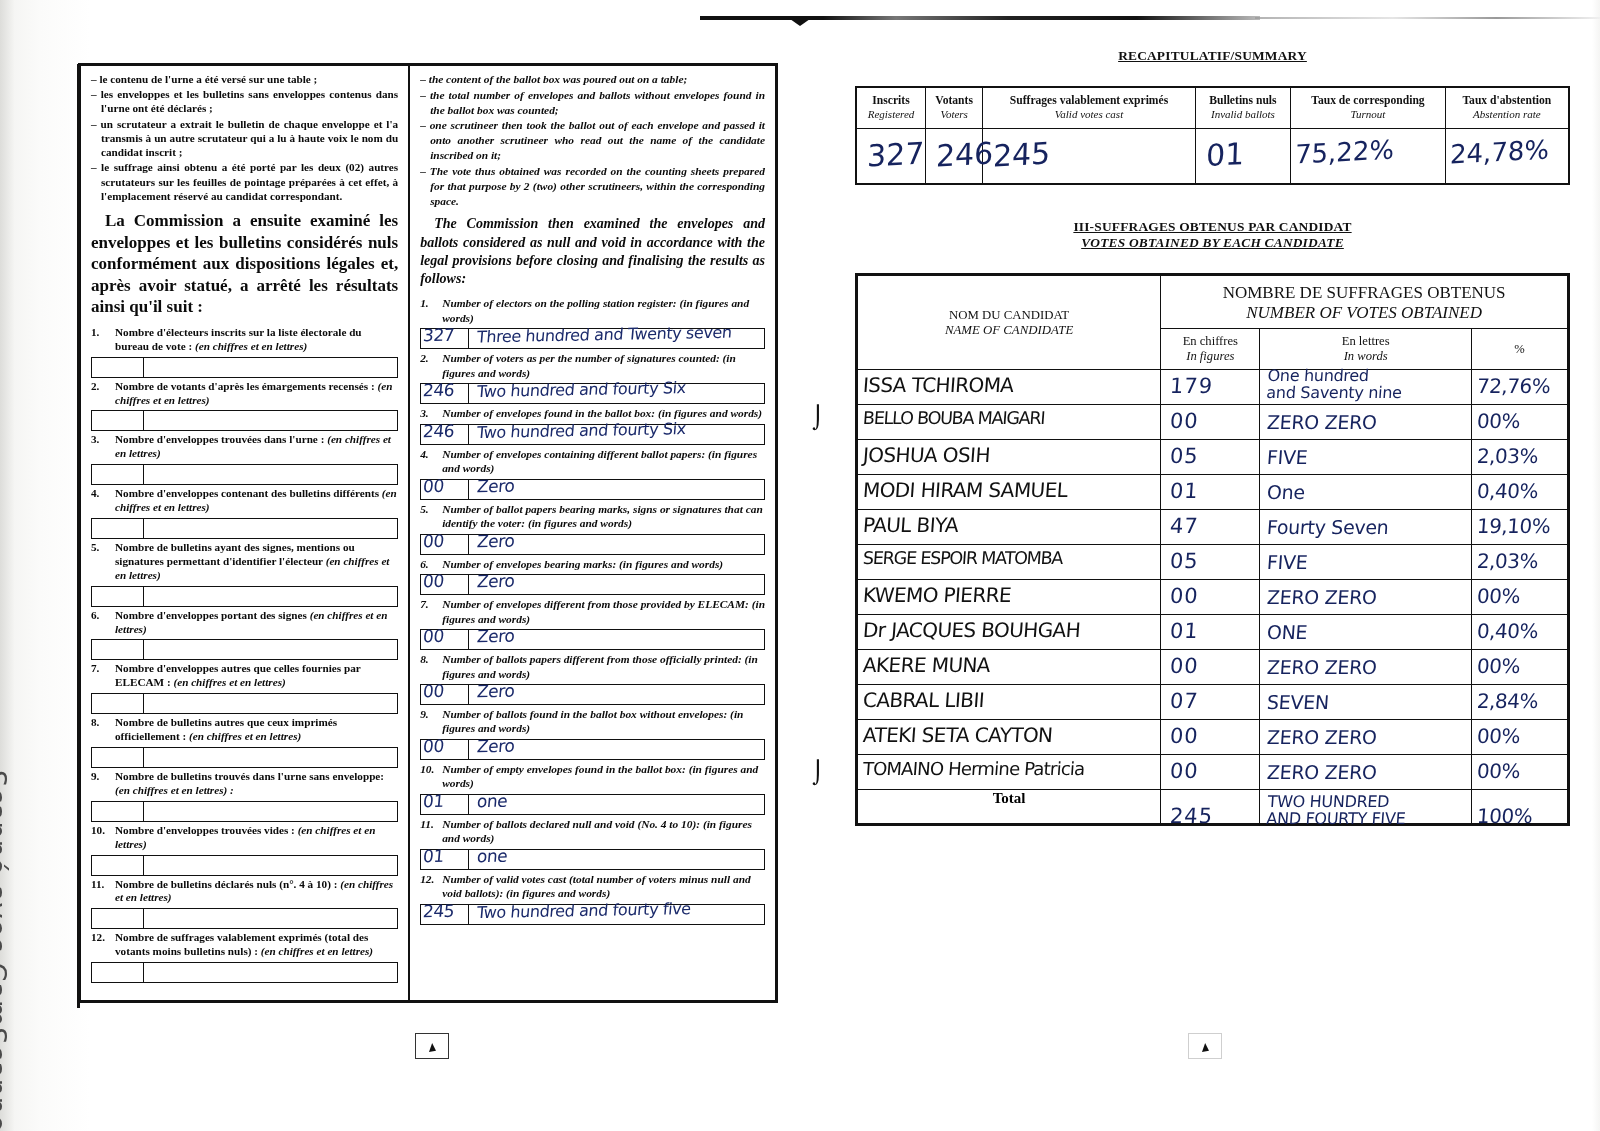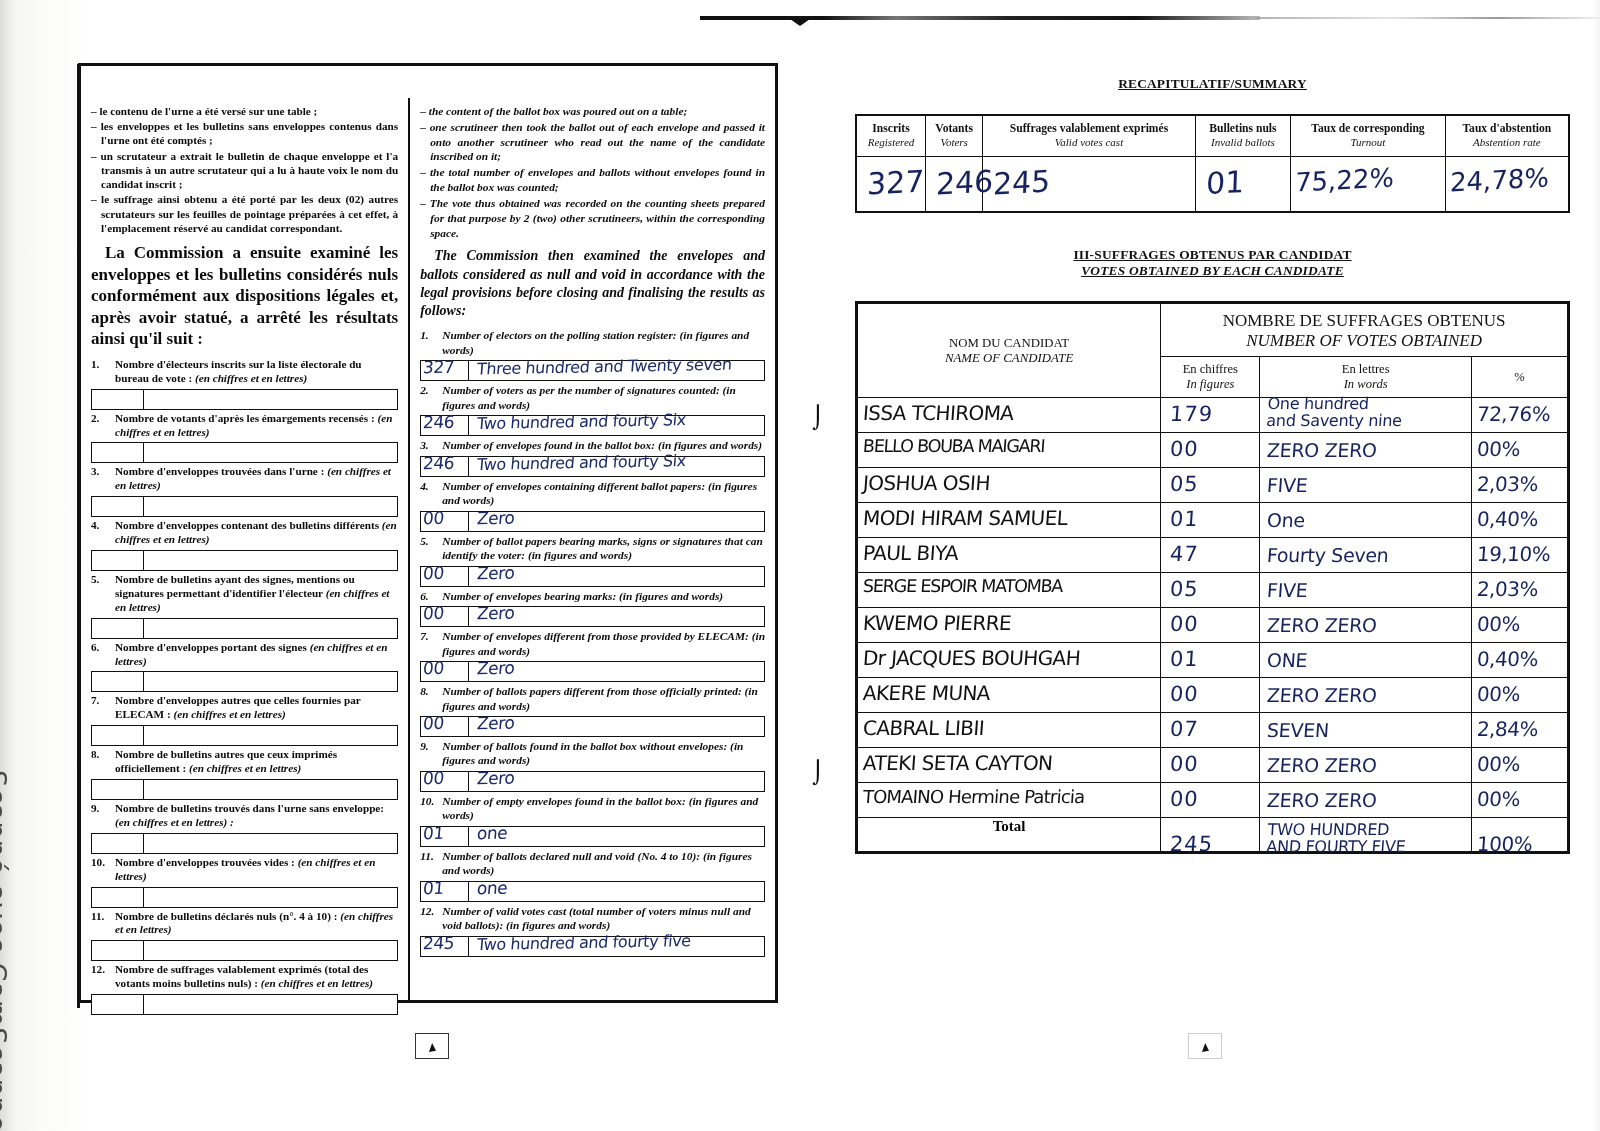--- a/index.html
+++ b/index.html
@@ -57,21 +57,20 @@
     border:3px solid #111; background:#fff;
     display:flex;
   }
   #form-frame::after{
     content:""; position:absolute; left:-4px; top:-2px; width:3px; height:944px;
     background:#111;
   }
   .form-col {
     padding:6px 10px 21px 10px;
     position:relative;
-    margin-top:32px;
   }
   .col-fr { width:332px; border-right:2px solid #111; }
   .col-en { width:368px; }
   .bullets { margin:0; padding:0; list-style:none; }
   .bullets li {
     font-size:11.2px; line-height:1.27; font-weight:bold; color:#0b0b0b;
     text-align:justify; margin-bottom:1px;
     padding-left:10px; text-indent:-10px;
   }
   .col-en .bullets li { font-style:italic; font-size:11.4px; line-height:1.3; font-weight:bold;}
@@ -104,21 +103,21 @@
     font-family:"DejaVu Sans", sans-serif;
     font-size:17px; color:#1b2a6b;
     white-space:nowrap;
     transform:rotate(-1.1deg) skewX(-6deg);
     letter-spacing:-.4px;
   }
   .hw.fig { left:2px; }
   .hw.words { left:56px; }
   .hw.small { font-size:16px; }
   
-  #right-pane { position:absolute; left:855px; top:76px; width:715px; }
+  #right-pane { position:absolute; left:855px; top:48px; width:715px; }
   .sec-title {
     text-align:center; font-weight:bold; font-size:13.4px;
     text-decoration:underline; letter-spacing:.2px; color:#111;
   }
   
   #summary-wrap { margin-top:22px; }
   table.tbl { border-collapse:collapse; width:100%; background:#fff; }
   table.tbl td, table.tbl th { border:1.6px solid #111; }
   #summary-tbl { border:2.4px solid #111;padding-left:40px; }
   #summary-tbl th {
@@ -182,21 +181,21 @@
   <div class="scan-top-edge2"></div>
   <div class="scan-top-notch"></div>
 
   <div id="camscanner">Scanné avec CamScanner</div>
 
   <div id="form-frame">
 
     <div class="form-col col-fr">
       <ul class="bullets" id="fr-bullets">
           <li>– le contenu de l'urne a été versé sur une table ;</li>
-          <li>– les enveloppes et les bulletins sans enveloppes contenus dans l'urne ont été comptés ;</li>
+          <li>– les enveloppes et les bulletins sans enveloppes contenus dans l'urne ont été déclarés ;</li>
           <li>– un scrutateur a extrait le bulletin de chaque enveloppe et l'a transmis à un autre scrutateur qui a lu à haute voix le nom du candidat inscrit ;</li>
           <li>– le suffrage ainsi obtenu a été porté par les deux (02) autres scrutateurs sur les feuilles de pointage préparées à cet effet, à l'emplacement réservé au candidat correspondant.</li>
         </ul>
       <div class="para">La Commission a ensuite examiné les enveloppes et les bulletins considérés nuls conformément aux dispositions légales et, après avoir statué, a arrêté les résultats ainsi qu'il suit :</div>
       <div class="items" id="fr-items">
           <div class="item">
             <div class="item-txt">
               <span class="item-num">1.</span>
               <span class="item-body">Nombre d'électeurs inscrits sur la liste électorale du bureau de vote : <span class="it">(en chiffres et en lettres)</span></span>
             </div>
@@ -314,22 +313,22 @@
               <div class="cell-fig"></div>
               <div class="cell-words"></div>
             </div>
           </div>
         </div>
     </div>
 
     <div class="form-col col-en">
       <ul class="bullets" id="en-bullets">
           <li>– the content of the ballot box was poured out on a table;</li>
+          <li>– the total number of envelopes and ballots without envelopes found in the ballot box was counted;</li>
           <li>– one scrutineer then took the ballot out of each envelope and passed it onto another scrutineer who read out the name of the candidate inscribed on it;</li>
-          <li>– the total number of envelopes and ballots without envelopes found in the ballot box was counted;</li>
           <li>– The vote thus obtained was recorded on the counting sheets prepared for that purpose by 2 (two) other scrutineers, within the corresponding space.</li>
         </ul>
       <div class="para">The Commission then examined the envelopes and ballots considered as null and void in accordance with the legal provisions before closing and finalising the results as follows:</div>
       <div class="items" id="en-items">
           <div class="item">
             <div class="item-txt">
               <span class="item-num">1.</span>
               <span class="item-body">Number of electors on the polling station register: (in figures and words)</span>
             </div>
             <div class="ansbox">

